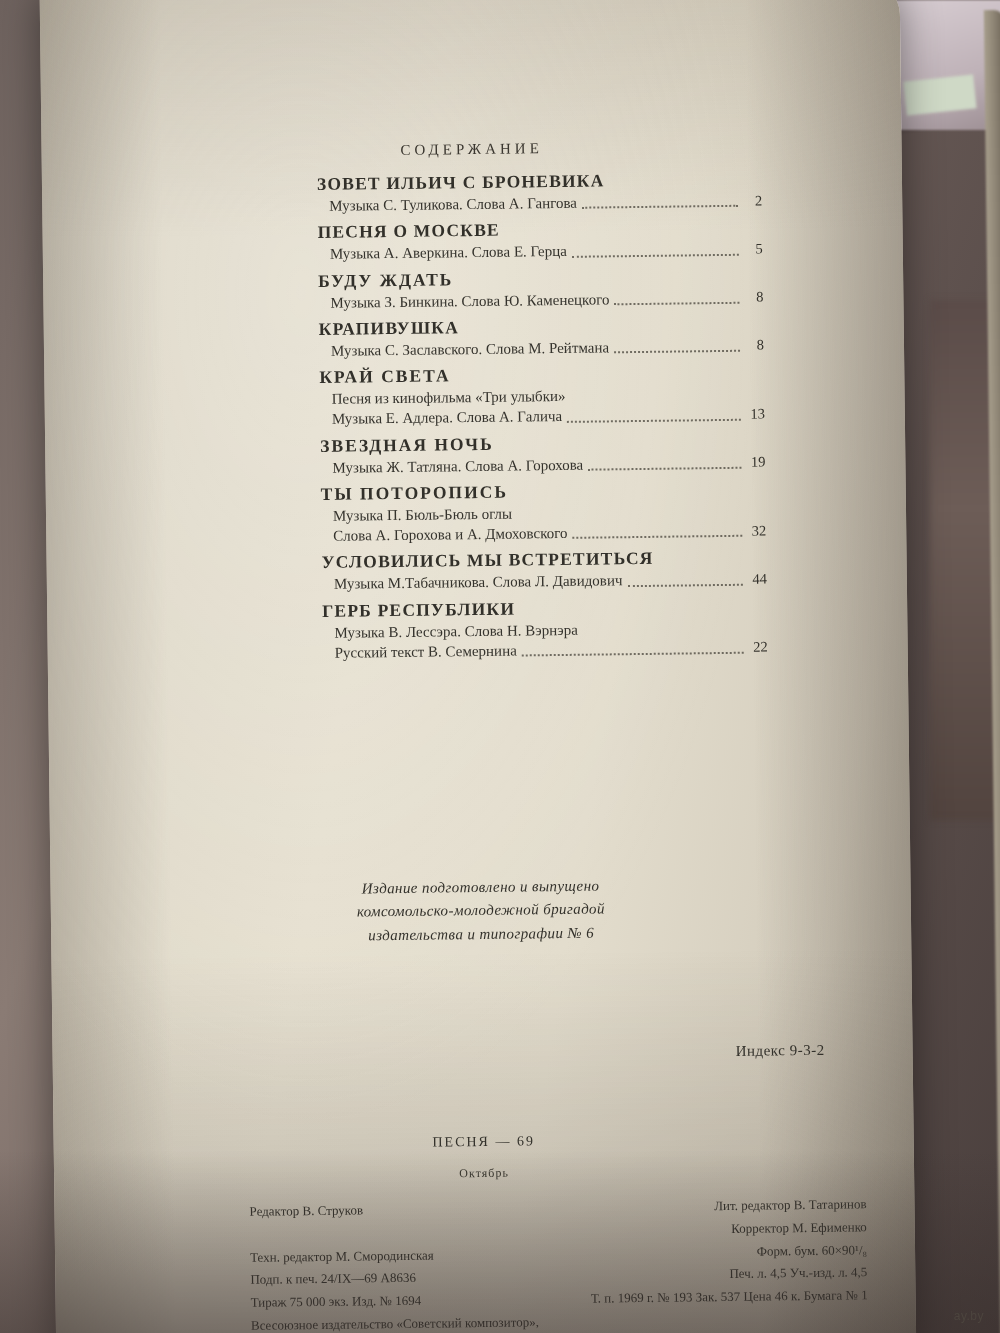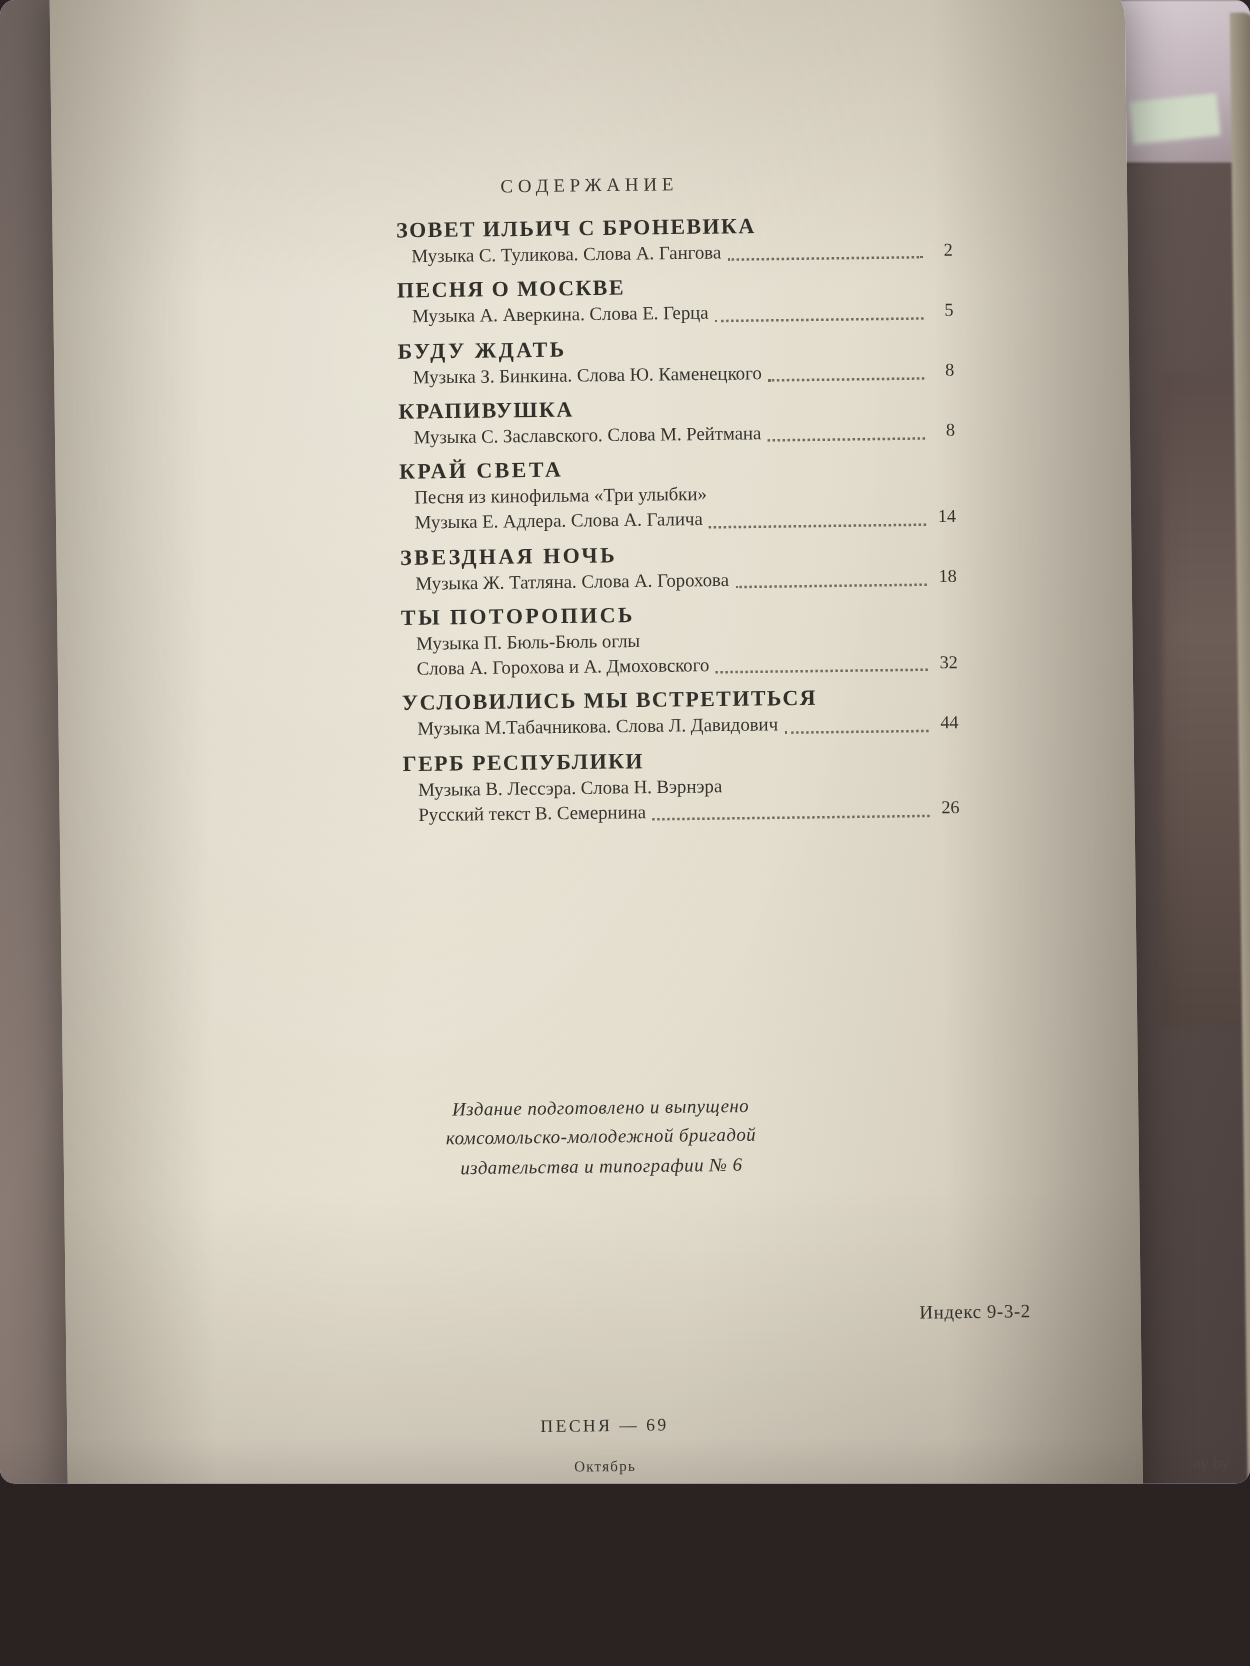--- a/index.html
+++ b/index.html
@@ -3,25 +3,24 @@
 <meta charset="utf-8">
 <style>
   html, body {
     margin: 0;
     padding: 0;
     background: #2a2322;
   }
   #page {
     position: relative;
     width: 1000px;
-    height: 1187px;
+    height: 1333px;
     overflow: hidden;
     font-family: "Liberation Serif", serif;
-    background: #c4b5fd;
-    border-radius: 12px;
+    background: #eab308;
   }
 
   
   .bg-surround {
     position: absolute;
     inset: 0;
     background:
       linear-gradient(110deg, #6e625e 0%, #8a7b74 25%, #6a5c58 55%, #4a3f3d 100%);
   }
   .bg-blob-a {
@@ -294,30 +293,30 @@
           <span class="page-num">8</span>
         </div>
       </div>
 
       <div class="entry">
         <div class="song-title wide">КРАЙ СВЕТА</div>
         <div class="credit-plain">Песня из кинофильма «Три улыбки»</div>
         <div class="credit-row">
           <span class="credit-text">Музыка Е. Адлера. Слова А. Галича</span>
           <span class="dots"></span>
-          <span class="page-num">14</span>
+          <span class="page-num">13</span>
         </div>
       </div>
 
       <div class="entry">
         <div class="song-title wide">ЗВЕЗДНАЯ НОЧЬ</div>
         <div class="credit-row">
           <span class="credit-text">Музыка Ж. Татляна. Слова А. Горохова</span>
           <span class="dots"></span>
-          <span class="page-num">18</span>
+          <span class="page-num">19</span>
         </div>
       </div>
 
       <div class="entry">
         <div class="song-title wide">ТЫ ПОТОРОПИСЬ</div>
         <div class="credit-plain">Музыка П. Бюль-Бюль оглы</div>
         <div class="credit-row">
           <span class="credit-text">Слова А. Горохова и А. Дмоховского</span>
           <span class="dots"></span>
           <span class="page-num">32</span>
@@ -332,21 +331,21 @@
           <span class="page-num">44</span>
         </div>
       </div>
 
       <div class="entry">
         <div class="song-title">ГЕРБ РЕСПУБЛИКИ</div>
         <div class="credit-plain">Музыка В. Лессэра. Слова Н. Вэрнэра</div>
         <div class="credit-row">
           <span class="credit-text">Русский текст  В. Семернина</span>
           <span class="dots"></span>
-          <span class="page-num">26</span>
+          <span class="page-num">22</span>
         </div>
       </div>
 
     </div>
 
     <div class="colophon-note">
       <div>Издание подготовлено и выпущено</div>
       <div>комсомольско-молодежной бригадой</div>
       <div>издательства и типографии № 6</div>
     </div>

